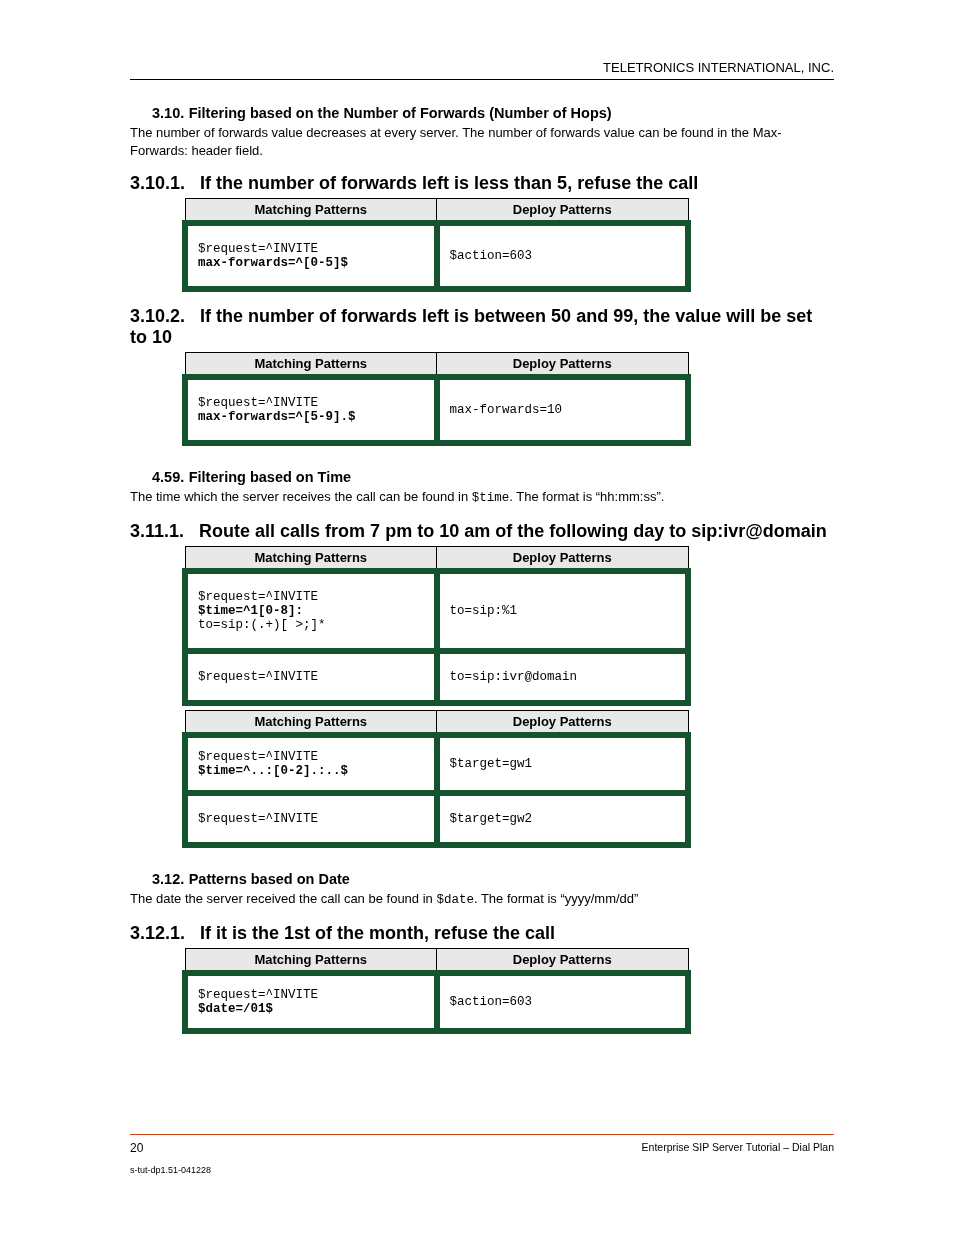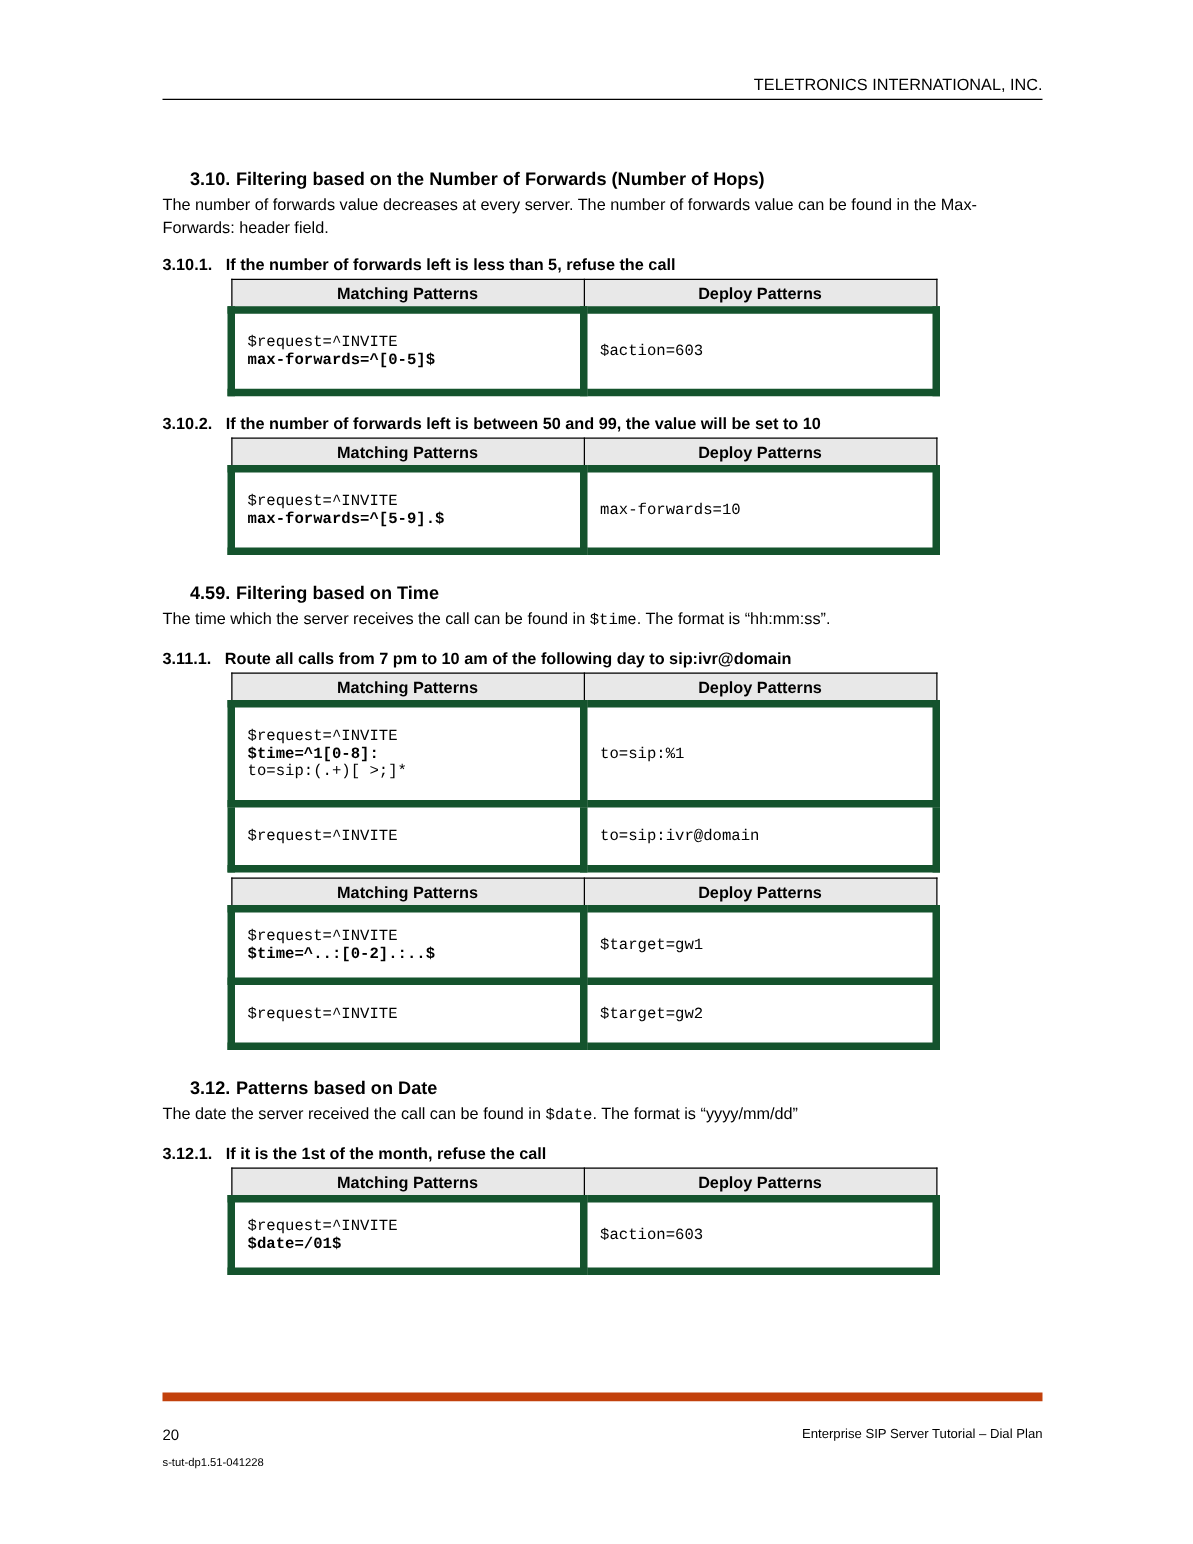--- a/index.html
+++ b/index.html
@@ -19,21 +19,21 @@
     box-sizing: border-box;
     width: 954px;
     height: 1235px;
     position: relative;
   }
   .header-right {
     text-align: right;
     font-size: 13px;
     border-bottom: 1px solid #000;
     padding-bottom: 4px;
-    margin-bottom: 55px;
+    margin-bottom: 24px;
   }
   .sec-num {
     font-weight: bold;
     font-size: 14.5px;
   }
   .sec-title {
     font-weight: bold;
     font-size: 14.5px;
   }
   .sec-row {
@@ -41,32 +41,32 @@
     margin-top: 0;
   }
   .sec-body {
     font-size: 13px;
     line-height: 1.35;
     margin-top: 2px;
   }
   .subsec-row {
     margin-left: 0px;
     font-weight: bold;
-    font-size: 13px;
+    font-size: 18px;
     margin-top: 14px;
   }
   .subsec-num {
     display: inline-block;
   }
   .subsec-title {
     display: inline;
   }
   table.pattern {
     border-collapse: collapse;
-    width: 570px;
+    width: 509px;
     margin-left: 52px;
     margin-top: 4px;
   }
   table.pattern th {
     border: 1px solid #000;
     background: #e8e8e8;
     font-weight: bold;
     font-size: 13px;
     text-align: center;
     padding: 3px 4px;
@@ -79,22 +79,22 @@
     padding: 16px 10px;
     width: 50%;
   }
   table.pattern td .bold { font-weight: bold; }
   .mono { font-family: "Courier New", monospace; font-size: 12.5px; }
   .footer {
     position: absolute;
     bottom: 60px;
     left: 130px;
     right: 120px;
-    border-top: 7px solid #c2410c;
-    padding-top: 20px;
+    border-top: 1px solid #c2410c;
+    padding-top: 6px;
     font-size: 12px;
   }
   .footer .pagenum { float: left; }
   .footer .doc { float: right; font-size: 10.5px; }
   .footer .docid { clear: both; font-size: 9px; padding-top: 10px; }
   .gap { height: 22px; }
 </style>
 </head>
 <body>
 

